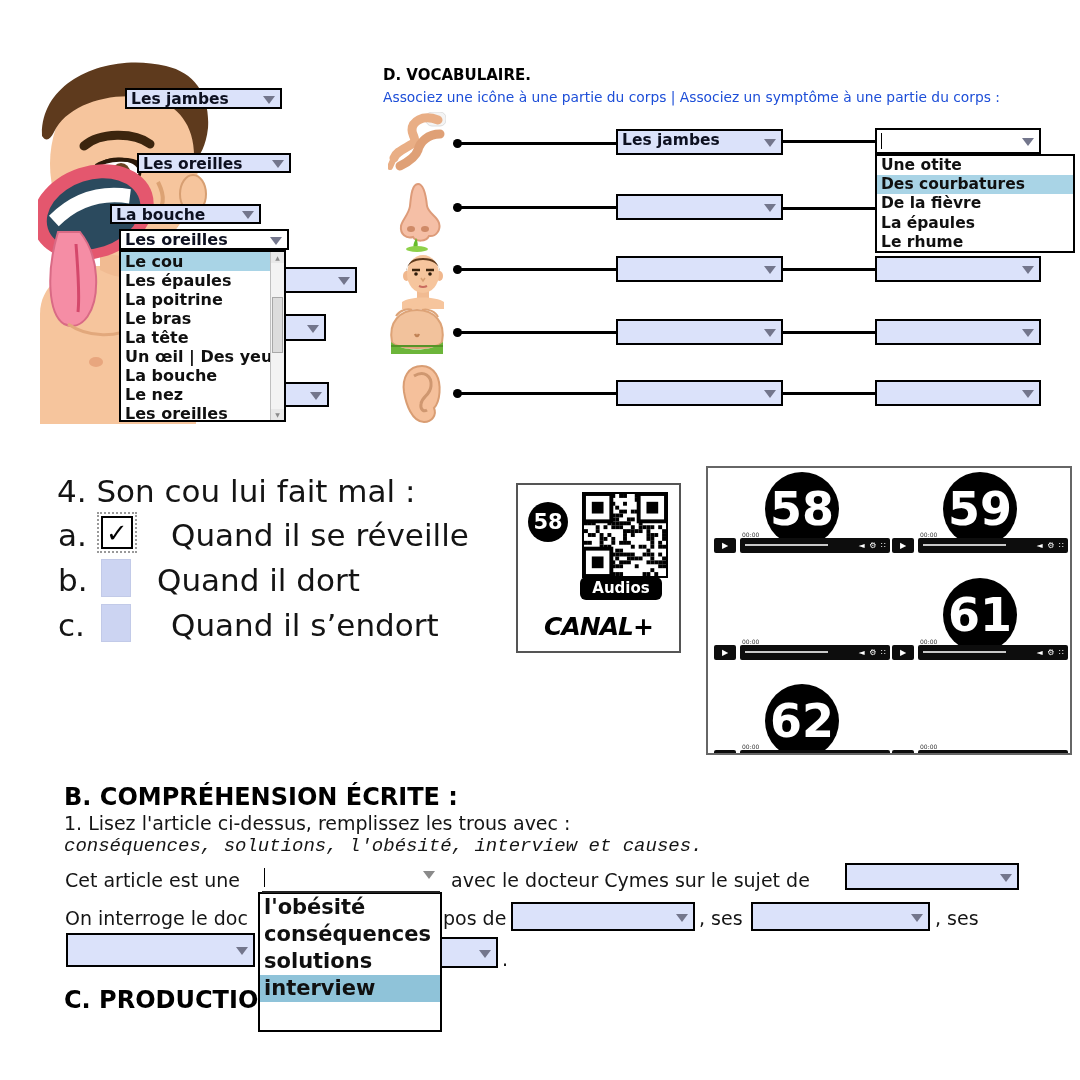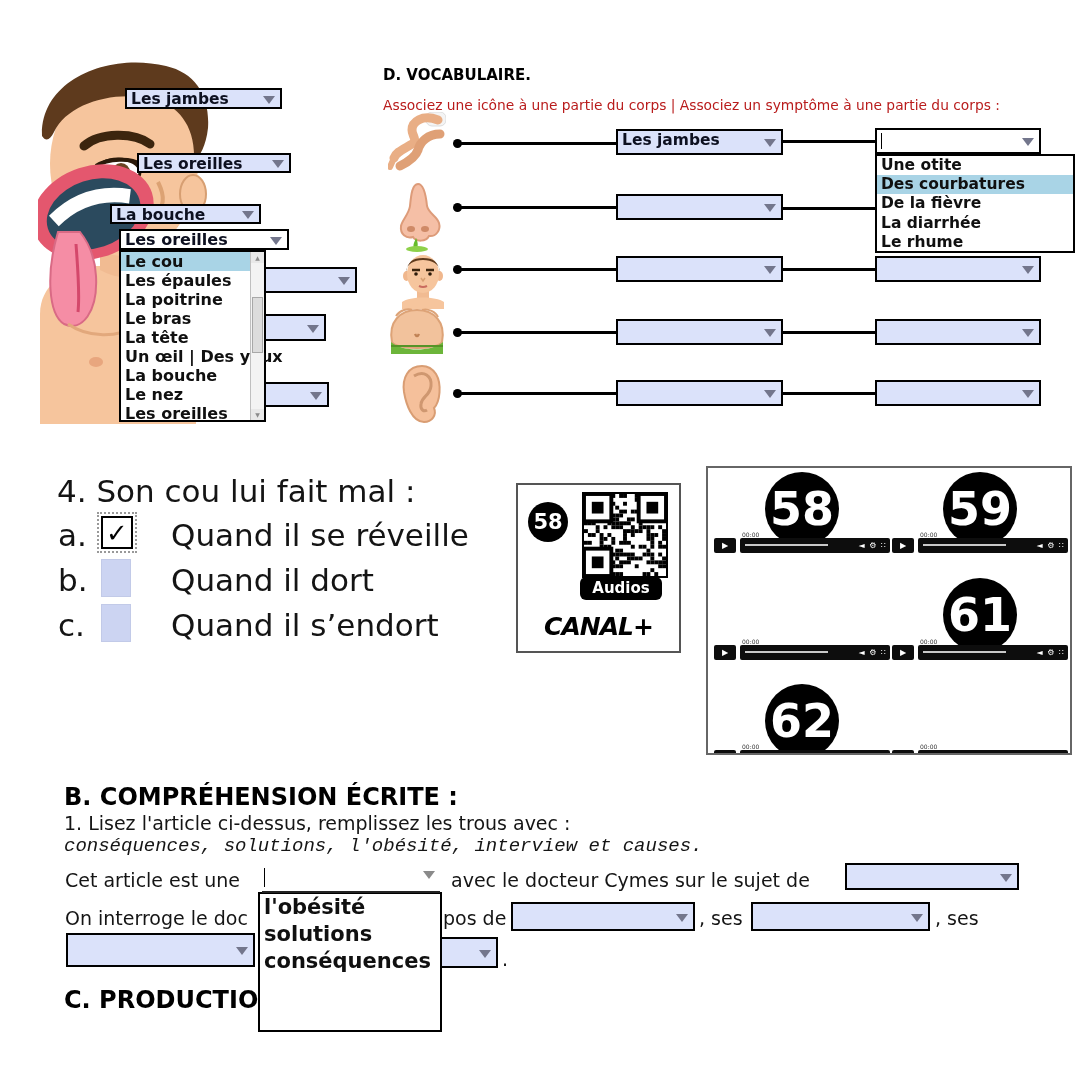--- a/index.html
+++ b/index.html
@@ -53,21 +53,21 @@
          font-size:46px;text-align:center;line-height:74px;}
   .pbar{position:absolute;width:176px;height:15px;}
   .pbtn{position:absolute;left:0;top:0;width:22px;height:15px;background:#0d0d0d;border-radius:2px;color:#fff;
         font-size:8px;text-align:center;line-height:15px;}
   .ptrack{position:absolute;left:26px;right:0;top:0;bottom:0;background:#0d0d0d;border-radius:2px;}
   .ptime{position:absolute;left:28px;top:-7px;font-size:6px;color:#333;}
   .pgroove{position:absolute;left:5px;top:6px;width:55%;height:2px;background:#c9c9c9;}
   .picons{position:absolute;right:3px;top:0;height:100%;color:#fff;font-size:8px;line-height:15px;letter-spacing:1px;}
   
   .h-d{position:absolute;left:383px;top:66px;font-weight:bold;font-size:15px;color:#000;}
-  .sub-d{position:absolute;left:383px;top:89px;font-size:13.8px;color:#b91c1c;white-space:nowrap;margin-top:8px;}
+  .sub-d{position:absolute;left:383px;top:89px;font-size:13.8px;color:#1d4ed8;white-space:nowrap;}
   .h-b{position:absolute;font-weight:bold;font-size:24px;color:#000;white-space:nowrap;}
   .btxt{position:absolute;font-size:19px;color:#151515;white-space:nowrap;}
   .btxt.it{font-style:italic;font-family:Liberation Mono, monospace;}
   
   .ucombo{position:absolute;border-bottom:2px solid #222;background:transparent;}
   .ucombo .caret{left:2px;top:2px;bottom:4px;}
   .ucombo .arr{border-top-color:#8a8a8a;top:8px;}
 </style>
 </head>
 <body>
@@ -128,21 +128,21 @@
   </div>
   <div class="dd" style="left:110px;top:204px;width:151px;height:20px;z-index:6;">
     <span class="lbl">La bouche</span>
     <span class="arr"></span>
   </div>
 
   <div class="combo" style="left:119px;top:229px;width:170px;height:21px;z-index:21;">
     <span class="lbl">Les oreilles</span>
     <span class="arr"></span>
   </div>
-  <div class="optlist body-list" style="left:119px;top:250px;width:147px;height:172px;">
+  <div class="optlist body-list" style="left:119px;top:250px;width:167px;height:172px;">
     <div class="opt hl">Le cou</div>
     <div class="opt">Les épaules</div>
     <div class="opt">La poitrine</div>
     <div class="opt">Le bras</div>
     <div class="opt">La tête</div>
     <div class="opt">Un œil | Des yeux</div>
     <div class="opt">La bouche</div>
     <div class="opt">Le nez</div>
     <div class="opt">Les oreilles</div>
     <div class="sb">
@@ -237,40 +237,40 @@
     </div>
 
   <div class="combo" style="left:875px;top:128px;width:166px;height:26px;z-index:21;">
     <span class="caret"></span>
     <span class="arr"></span>
   </div>
   <div class="optlist sym-list" style="left:875px;top:154px;width:200px;height:99px;">
     <div class="opt">Une otite</div>
     <div class="opt hl">Des courbatures</div>
     <div class="opt">De la fièvre</div>
-    <div class="opt">La diarrhée</div>
+    <div class="opt">La épaules</div>
     <div class="opt">Le rhume</div>
   </div>
   <div class="dd" style="left:875px;top:256px;width:166px;height:26px;">
       <span class="arr"></span>
     </div>
   <div class="dd" style="left:875px;top:319px;width:166px;height:26px;">
       <span class="arr"></span>
     </div>
   <div class="dd" style="left:875px;top:380px;width:166px;height:26px;">
       <span class="arr"></span>
     </div>
 
   <div class="q4txt" style="left:57px;top:473px;">4. Son cou lui fait mal :</div>
   <div class="q4txt" style="left:58px;top:517px;">a.</div>
   <div class="cb-checked" style="left:101px;top:516px;">✓</div>
   <div class="q4txt" style="left:171px;top:517px;">Quand il se réveille</div>
   <div class="q4txt" style="left:58px;top:562px;">b.</div>
   <div class="cb-empty" style="left:101px;top:559px;"></div>
-  <div class="q4txt" style="left:171px;top:562px;">Quand il dort</div>
+  <div class="q4txt" style="left:157px;top:562px;">Quand il dort</div>
   <div class="q4txt" style="left:58px;top:607px;">c.</div>
   <div class="cb-empty" style="left:101px;top:604px;"></div>
   <div class="q4txt" style="left:171px;top:607px;">Quand il s’endort</div>
 
   <div class="qrcard">
     <div class="qrnum">58</div>
     <div class="qrbox">
       <svg id="qrsvg" width="82" height="82" viewBox="0 0 84 84">
           <rect x="28" y="0" width="4" height="4" fill="#000"></rect>
           <rect x="36" y="0" width="4" height="4" fill="#000"></rect>
@@ -492,19 +492,20 @@
       <span class="arr"></span>
     </div>
   <div class="btxt" style="left:257px;top:946px;">,</div>
   <div class="dd" style="left:312px;top:937px;width:186px;height:31px;z-index:2;">
       <span class="arr"></span>
     </div>
   <div class="btxt" style="left:502px;top:948px;">.</div>
 
   <div class="optlist word-list" style="left:258px;top:892px;width:184px;height:140px;z-index:25;">
     <div class="opt">l'obésité</div>
+    <div class="opt">conséquences</div>
     <div class="opt">solutions</div>
-    <div class="opt">conséquences</div>
+    <div class="opt hl">interview</div>
   </div>
 
   <div class="h-b" style="left:64px;top:986px;z-index:1;">C. PRODUCTIO</div>
 
 </div>
 
 </body></html>

